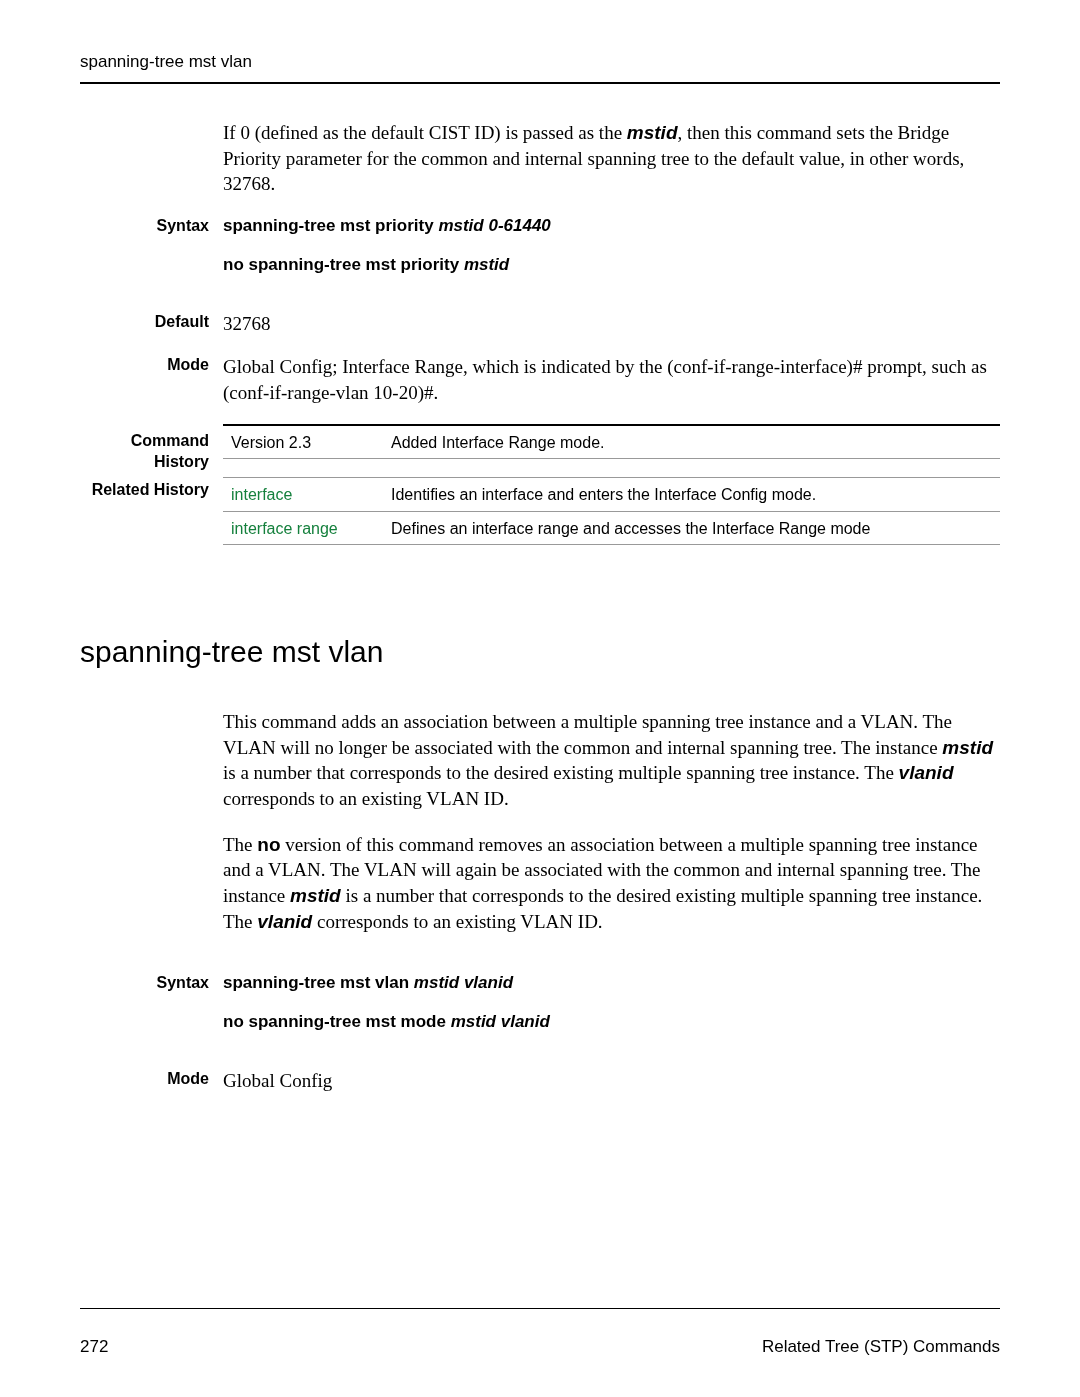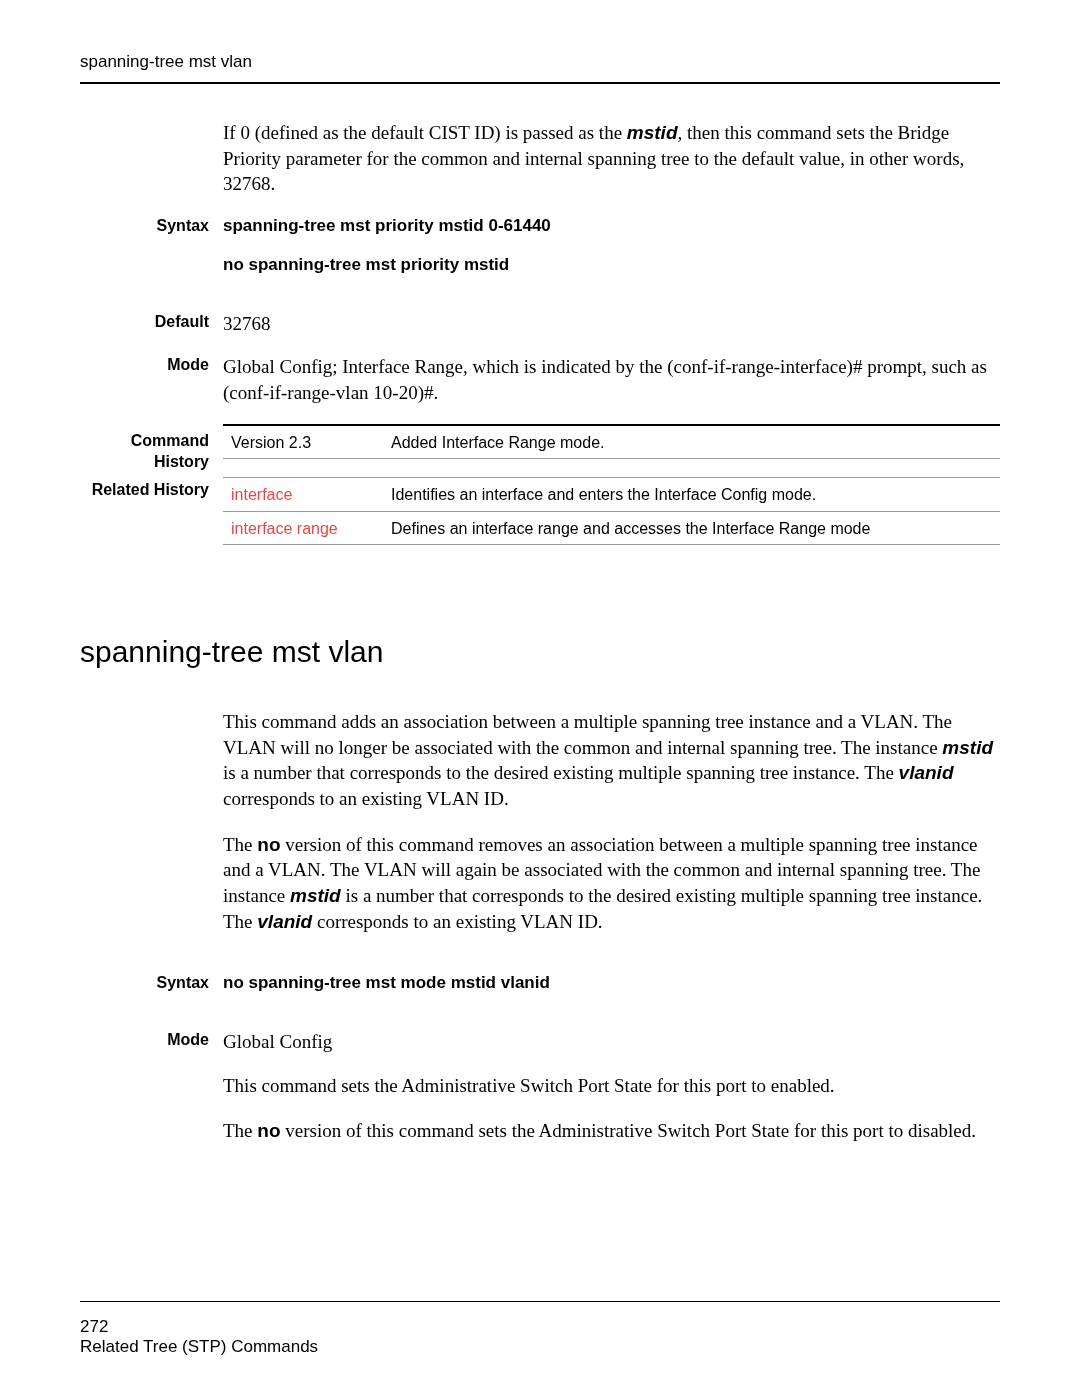--- a/index.html
+++ b/index.html
@@ -42,20 +42,21 @@
     flex: 1;
     font-size: 19px;
     line-height: 1.35;
   }
   .syntax-block .content-col {
     font-family: Arial, Helvetica, sans-serif;
     font-weight: bold;
     font-size: 17px;
   }
   .syntax-block .content-col .ital {
+    font-style: italic;
     font-weight: bold;
   }
   .syntax-line {
     margin-bottom: 16px;
   }
   .para {
     margin-bottom: 20px;
   }
   .section-title {
     font-family: Arial, Helvetica, sans-serif;
@@ -72,33 +73,32 @@
     font-family: Liberation Sans, sans-serif;
     font-size: 16px;
   }
   .tbl-row {
     display: flex;
     padding: 6px 8px 5px 8px;
   }
   .tbl-row + .tbl-row { border-top: 1px solid #999; align-items: center; }
   .tbl .c1 { flex: 0 0 160px; }
   .tbl .c2 { flex: 1; }
-  .link { color: #ef4444; }
+  .link { color: #15803d; }
   .footer {
     position: absolute;
     left: 80px;
     right: 80px;
     bottom: 40px;
     border-top: 1px solid #000;
-    padding-top: 15px;
+    padding-top: 28px;
     font-family: Arial, Helvetica, sans-serif;
     font-size: 17px;
     display: flex;
     justify-content: space-between;
-    flex-direction: column;
   }
 </style>
 </head>
 <body>
 
 <div class="page">
 
   <div class="running-head">spanning-tree mst vlan</div>
 
   <div class="entry">
@@ -171,40 +171,38 @@
       <div class="para">
         <span>The </span><span class="bold-sans">no</span><span> version of this command removes an association between a multiple spanning tree instance and a VLAN. The VLAN will again be associated with the common and internal spanning tree. The instance </span><span class="ital-sans">mstid</span><span> is a number that corresponds to the desired existing multiple spanning tree instance. The </span><span class="ital-sans">vlanid</span><span> corresponds to an existing VLAN ID.</span>
       </div>
     </div>
   </div>
 
   <div class="entry syntax-block">
     <div class="label-col">Syntax</div>
     <div class="content-col">
       <div class="syntax-line">
+        <span>spanning-tree mst vlan</span>
+        <span class="ital">mstid vlanid</span>
+      </div>
+      <div class="syntax-line">
         <span>no spanning-tree mst mode</span>
         <span class="ital">mstid vlanid</span>
       </div>
     </div>
   </div>
 
   <div class="entry">
     <div class="label-col">Mode</div>
     <div class="content-col">Global Config</div>
   </div>
 
 
   <div class="entry">
     <div class="label-col"></div>
-    <div class="content-col">
-      <div class="para">This command sets the Administrative Switch Port State for this port to enabled.</div>
-      <div class="para">
-        <span>The </span><span class="bold-sans">no</span><span> version of this command sets the Administrative Switch Port State for this port to disabled.</span>
-      </div>
-    </div>
   </div>
 
   <div class="footer">
     <span>272</span>
     <span>Related Tree (STP) Commands</span>
   </div>
 
 </div>
 
 </body></html>

